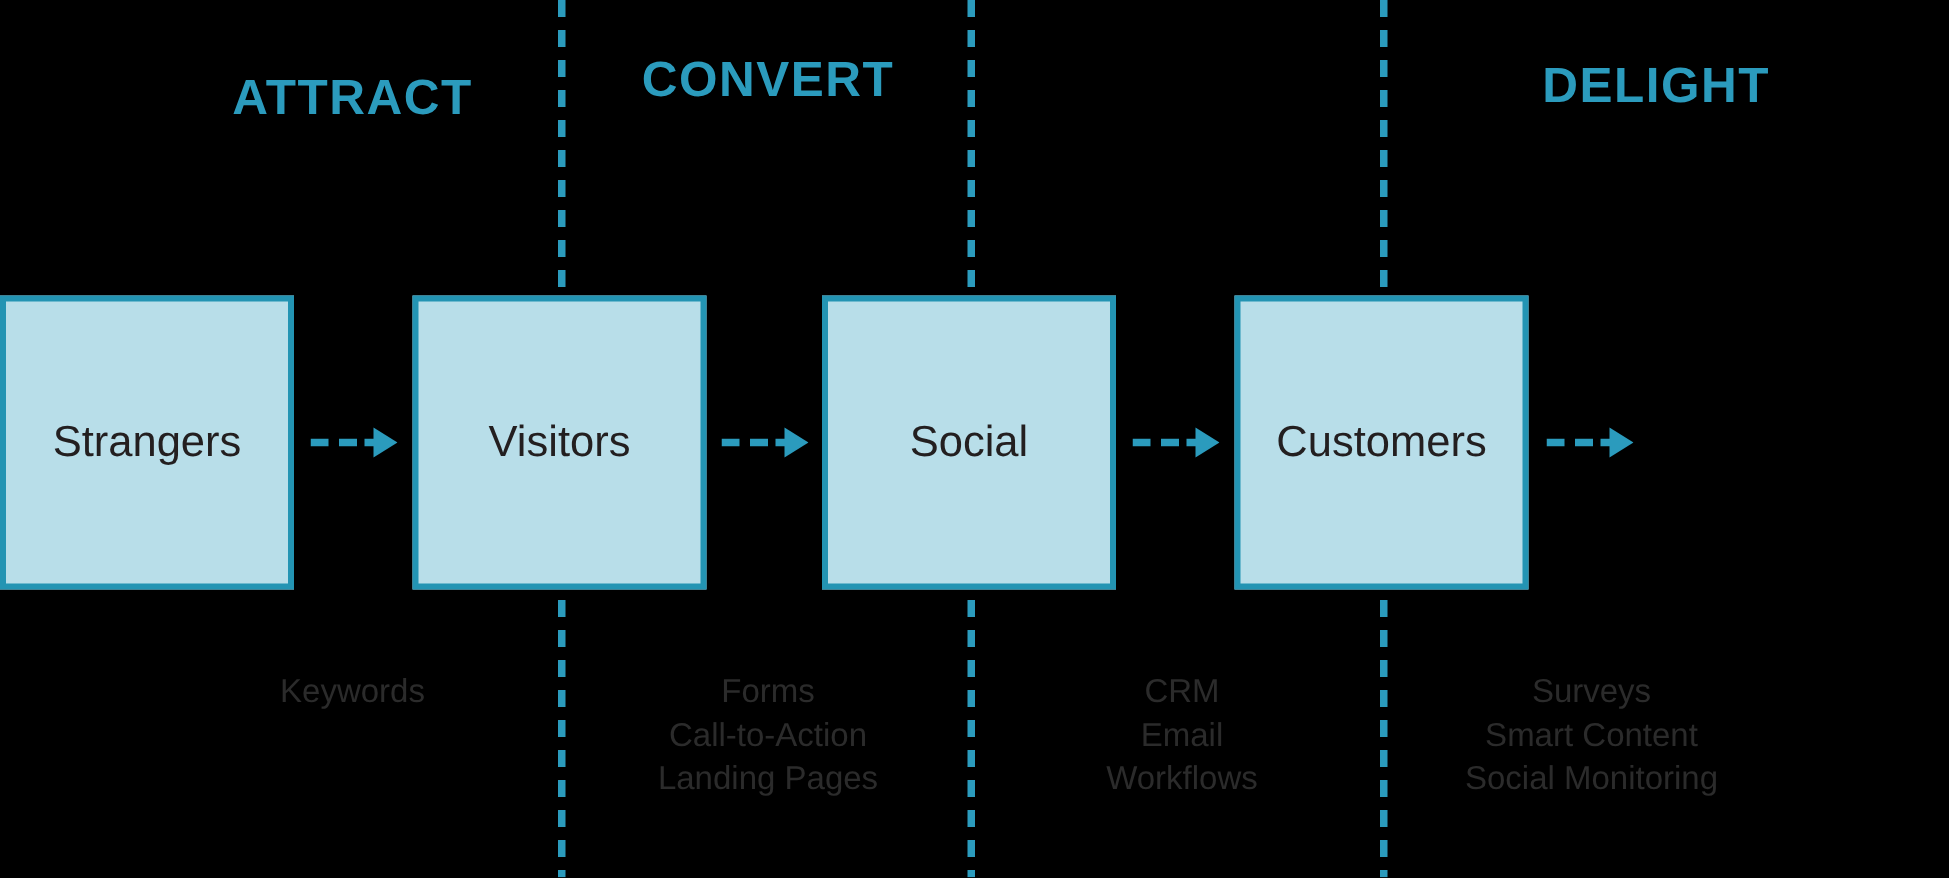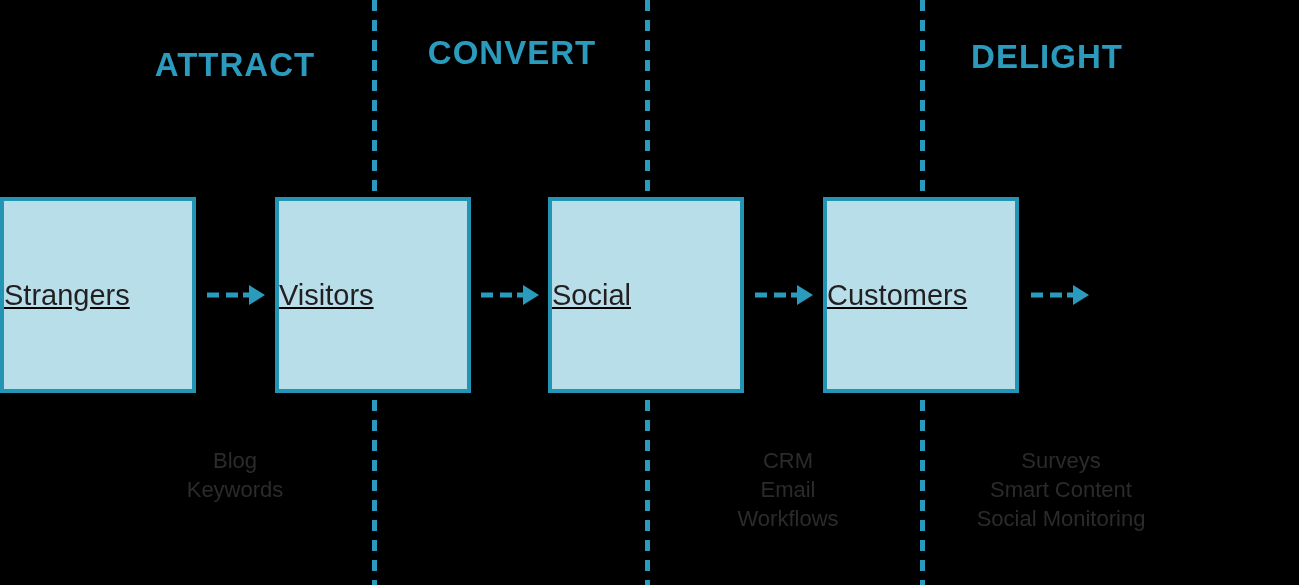--- a/index.html
+++ b/index.html
@@ -43,23 +43,22 @@
   .node {
     position: absolute;
     top: 197px;
     width: 196px;
     height: 196px;
     box-sizing: border-box;
     background: #B8DEE9;
     border: 4px solid #2394B3;
     display: flex;
     align-items: center;
-    justify-content: flex-start;
+    justify-content: center;
     z-index: 2;
-    text-decoration: underline;
   }
   .node-label {
     color: #231F20;
     font-size: 29px;
     white-space: nowrap;
   }
   
   .flow-arrow {
     position: absolute;
     top: 283px;
@@ -84,21 +83,21 @@
 <body>
 
 <div class="canvas">
 
   <div class="vline" style="left:372px"></div>
   <div class="vline" style="left:645px"></div>
   <div class="vline" style="left:920px"></div>
 
   <div class="stage-heading" style="left:235px; top:46px">ATTRACT</div>
   <div class="stage-heading" style="left:512px; top:34px">CONVERT</div>
-  <div class="stage-heading" style="left:1047px; top:38px">DELIGHT</div>
+  <div class="stage-heading" style="left:1104px; top:38px">DELIGHT</div>
 
   <div class="node" style="left:0px">
     <span class="node-label">Strangers</span>
   </div>
   <div class="node" style="left:275px">
     <span class="node-label">Visitors</span>
   </div>
   <div class="node" style="left:548px">
     <span class="node-label">Social</span>
   </div>
@@ -125,22 +124,26 @@
     <polygon points="42,2 58,12 42,22" fill="#2B9BBD"></polygon>
   </svg>
   <svg class="flow-arrow" style="left:1031px" viewBox="0 0 58 24">
     <rect x="0" y="9.5" width="12" height="5" fill="#2B9BBD"></rect>
     <rect x="19" y="9.5" width="12" height="5" fill="#2B9BBD"></rect>
     <rect x="36" y="9.5" width="8" height="5" fill="#2B9BBD"></rect>
     <polygon points="42,2 58,12 42,22" fill="#2B9BBD"></polygon>
   </svg>
 
   <div class="tools" style="left:235px">
-    <div>Blog</div>
     <div>Keywords</div>
+  </div>
+  <div class="tools" style="left:512px">
+    <div>Forms</div>
+    <div>Call-to-Action</div>
+    <div>Landing Pages</div>
   </div>
   <div class="tools" style="left:1061px">
     <div>Surveys</div>
     <div>Smart Content</div>
     <div>Social Monitoring</div>
   </div>
   <div class="tools" style="left:788px">
     <div>CRM</div>
     <div>Email</div>
     <div>Workflows</div>

